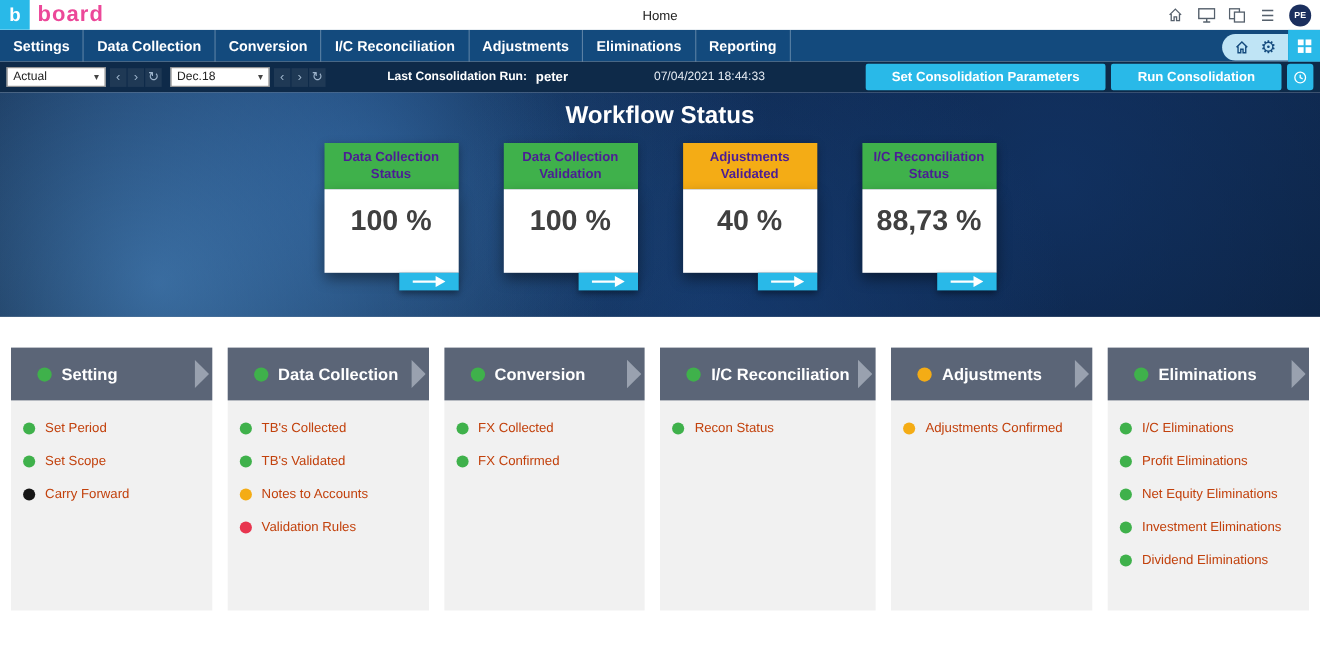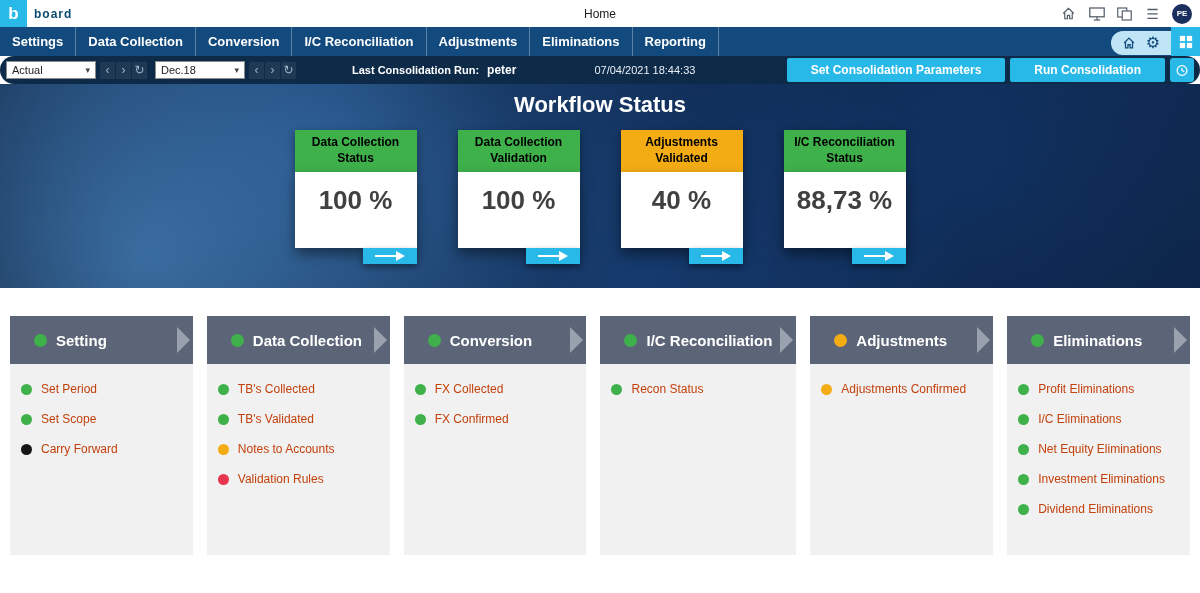--- a/index.html
+++ b/index.html
@@ -4,42 +4,42 @@
 <style>
   * { box-sizing: border-box; }
   body { margin:0; font-family:"Liberation Sans", sans-serif; background:#e5e5e5; }
   .app { width:1200px; height:593px; background:#fff; position:relative; overflow:hidden; margin:0 auto; }
 
   
   .topbar { height:27px; background:#fff; display:flex; align-items:center; position:relative; }
   .logo { display:flex; align-items:center; cursor:pointer; }
   .logo-mark { width:27px; height:27px; background:#29b9e8; color:#fff; font-weight:bold; font-size:17px;
                display:flex; align-items:center; justify-content:center; }
-  .logo-text { color:#0c4a6e; font-weight:bold; font-size:12px; margin-left:7px; letter-spacing:1px; }
+  .logo-text { color:#ec4899; font-weight:bold; font-size:20px; margin-left:7px; letter-spacing:1px; }
   .topbar-title { position:absolute; left:0; right:0; text-align:center; font-size:12px; color:#222; pointer-events:none; }
   .topbar-icons { margin-left:auto; display:flex; align-items:center; gap:11px; padding-right:8px; }
   .tb-icon { width:17px; height:17px; display:flex; align-items:center; justify-content:center; color:#55606c; cursor:pointer; }
   .tb-icon svg { display:block; }
   .hamburger-glyph { font-size:14px; color:#55606c; line-height:1; }
   .avatar { width:20px; height:20px; border-radius:50%; background:#1b2f5e; color:#fff; font-size:8px;
             display:flex; align-items:center; justify-content:center; font-weight:bold; cursor:pointer; }
 
   
   .nav { height:29px; background:#134a7d; display:flex; align-items:stretch; }
   .nav-item { display:flex; align-items:center; padding:0 12px; color:#fff; font-size:13px; font-weight:bold;
               border-right:1px solid rgba(255,255,255,.3); cursor:pointer; white-space:nowrap; }
   .nav-spacer { flex:1; }
   .nav-right { display:flex; align-items:center; padding-right:0; }
   .nav-right-pill { background:#bfe4f5; border-radius:12px 0 0 12px; height:24px; display:flex; align-items:center;
                     gap:8px; padding:0 10px; margin-top:2px; }
   .nav-right-pill .nr-icon { color:#134a7d; width:16px; height:16px; display:flex; align-items:center; justify-content:center; cursor:pointer; }
   .nav-grid-btn { width:29px; height:29px; background:#29b9e8; display:flex; align-items:center; justify-content:center; cursor:pointer; }
 
   
-  .toolbar { height:28px; background:#0e2a49; display:flex; align-items:center; padding:0 6px; color:#fff;border-radius:14px; }
+  .toolbar { height:28px; background:#0e2a49; display:flex; align-items:center; padding:0 6px; color:#fff; }
   .select { background:#fff; color:#222; font-size:11px; height:18px; width:90px; display:flex; align-items:center;
             justify-content:space-between; padding:0 5px; border:1px solid #8a8a8a; cursor:pointer; }
   .select .caret { font-size:9px; color:#444; }
   .mini-group { display:flex; align-items:center; margin-left:3px; margin-right:8px; }
   .mini-btn { width:15px; height:17px; display:flex; align-items:center; justify-content:center; color:#9db4cb;
               font-size:12px; cursor:pointer; background:rgba(255,255,255,.07); margin-left:1px; }
   .lastrun { margin-left:48px; font-size:11px; font-weight:bold; white-space:nowrap; }
   .lastrun-user { font-size:12px; font-weight:bold; margin-left:8px; }
   .timestamp { font-size:11px; margin-left:78px; color:#e8eef5; }
   .toolbar-right { margin-left:auto; display:flex; align-items:center; gap:5px; }
@@ -53,21 +53,21 @@
     background:
       radial-gradient(circle at 12% 85%, rgba(90,160,225,.55), transparent 38%),
       radial-gradient(circle at 28% 35%, rgba(45,105,175,.55), transparent 42%),
       radial-gradient(circle at 55% 110%, rgba(30,80,150,.5), transparent 45%),
       radial-gradient(circle at 80% 40%, rgba(20,60,120,.6), transparent 55%),
       linear-gradient(#0d2240, #0a1b33); }
   .hero-title { text-align:center; font-size:22px; font-weight:bold; padding-top:8px; }
   .kpi-row { display:flex; justify-content:center; gap:41px; margin-top:12px; }
   .kpi-card { width:122px; position:relative; }
   .kpi-header { height:42px; display:flex; align-items:center; justify-content:center; text-align:center;
-                font-size:12px; font-weight:bold; color:#000000; line-height:1.3; padding:0 4px;
+                font-size:12px; font-weight:bold; color:#4c1d95; line-height:1.3; padding:0 4px;
                 box-shadow:0 3px 8px rgba(0,0,0,.4); }
   .kpi-header[data-color="green"]  { background:#3fb14b; }
   .kpi-header[data-color="yellow"] { background:#f4ac15; }
   .kpi-body { background:#fff; height:76px; display:flex; justify-content:center; box-shadow:0 6px 12px rgba(0,0,0,.45); }
   .kpi-value { font-size:26px; font-weight:bold; color:#404040; margin-top:13px; }
   .kpi-arrow { position:absolute; right:0; bottom:-16px; width:54px; height:16px; background:#29b9e8; border:none;
                display:flex; align-items:center; justify-content:center; cursor:pointer; box-shadow:0 3px 6px rgba(0,0,0,.4); }
 
   
   .columns { display:flex; gap:14px; padding:0 10px; margin-top:28px; }
@@ -367,25 +367,25 @@
         <span class="col-title">Eliminations</span>
         <span class="col-arrow">
           <svg width="13" height="26" viewBox="0 0 13 26">
               <polygon points="0,0 13,13 0,26" fill="#99a1af"></polygon>
             </svg>
         </span>
       </div>
       <div class="col-body">
         <div class="item">
           <span class="dot" data-status="green"></span>
+          <span class="item-label">I/C Eliminations</span>
+        </div>
+        <div class="item">
+          <span class="dot" data-status="green"></span>
           <span class="item-label">Profit Eliminations</span>
-        </div>
-        <div class="item">
-          <span class="dot" data-status="green"></span>
-          <span class="item-label">I/C Eliminations</span>
         </div>
         <div class="item">
           <span class="dot" data-status="green"></span>
           <span class="item-label">Net Equity Eliminations</span>
         </div>
         <div class="item">
           <span class="dot" data-status="green"></span>
           <span class="item-label">Investment Eliminations</span>
         </div>
         <div class="item">

